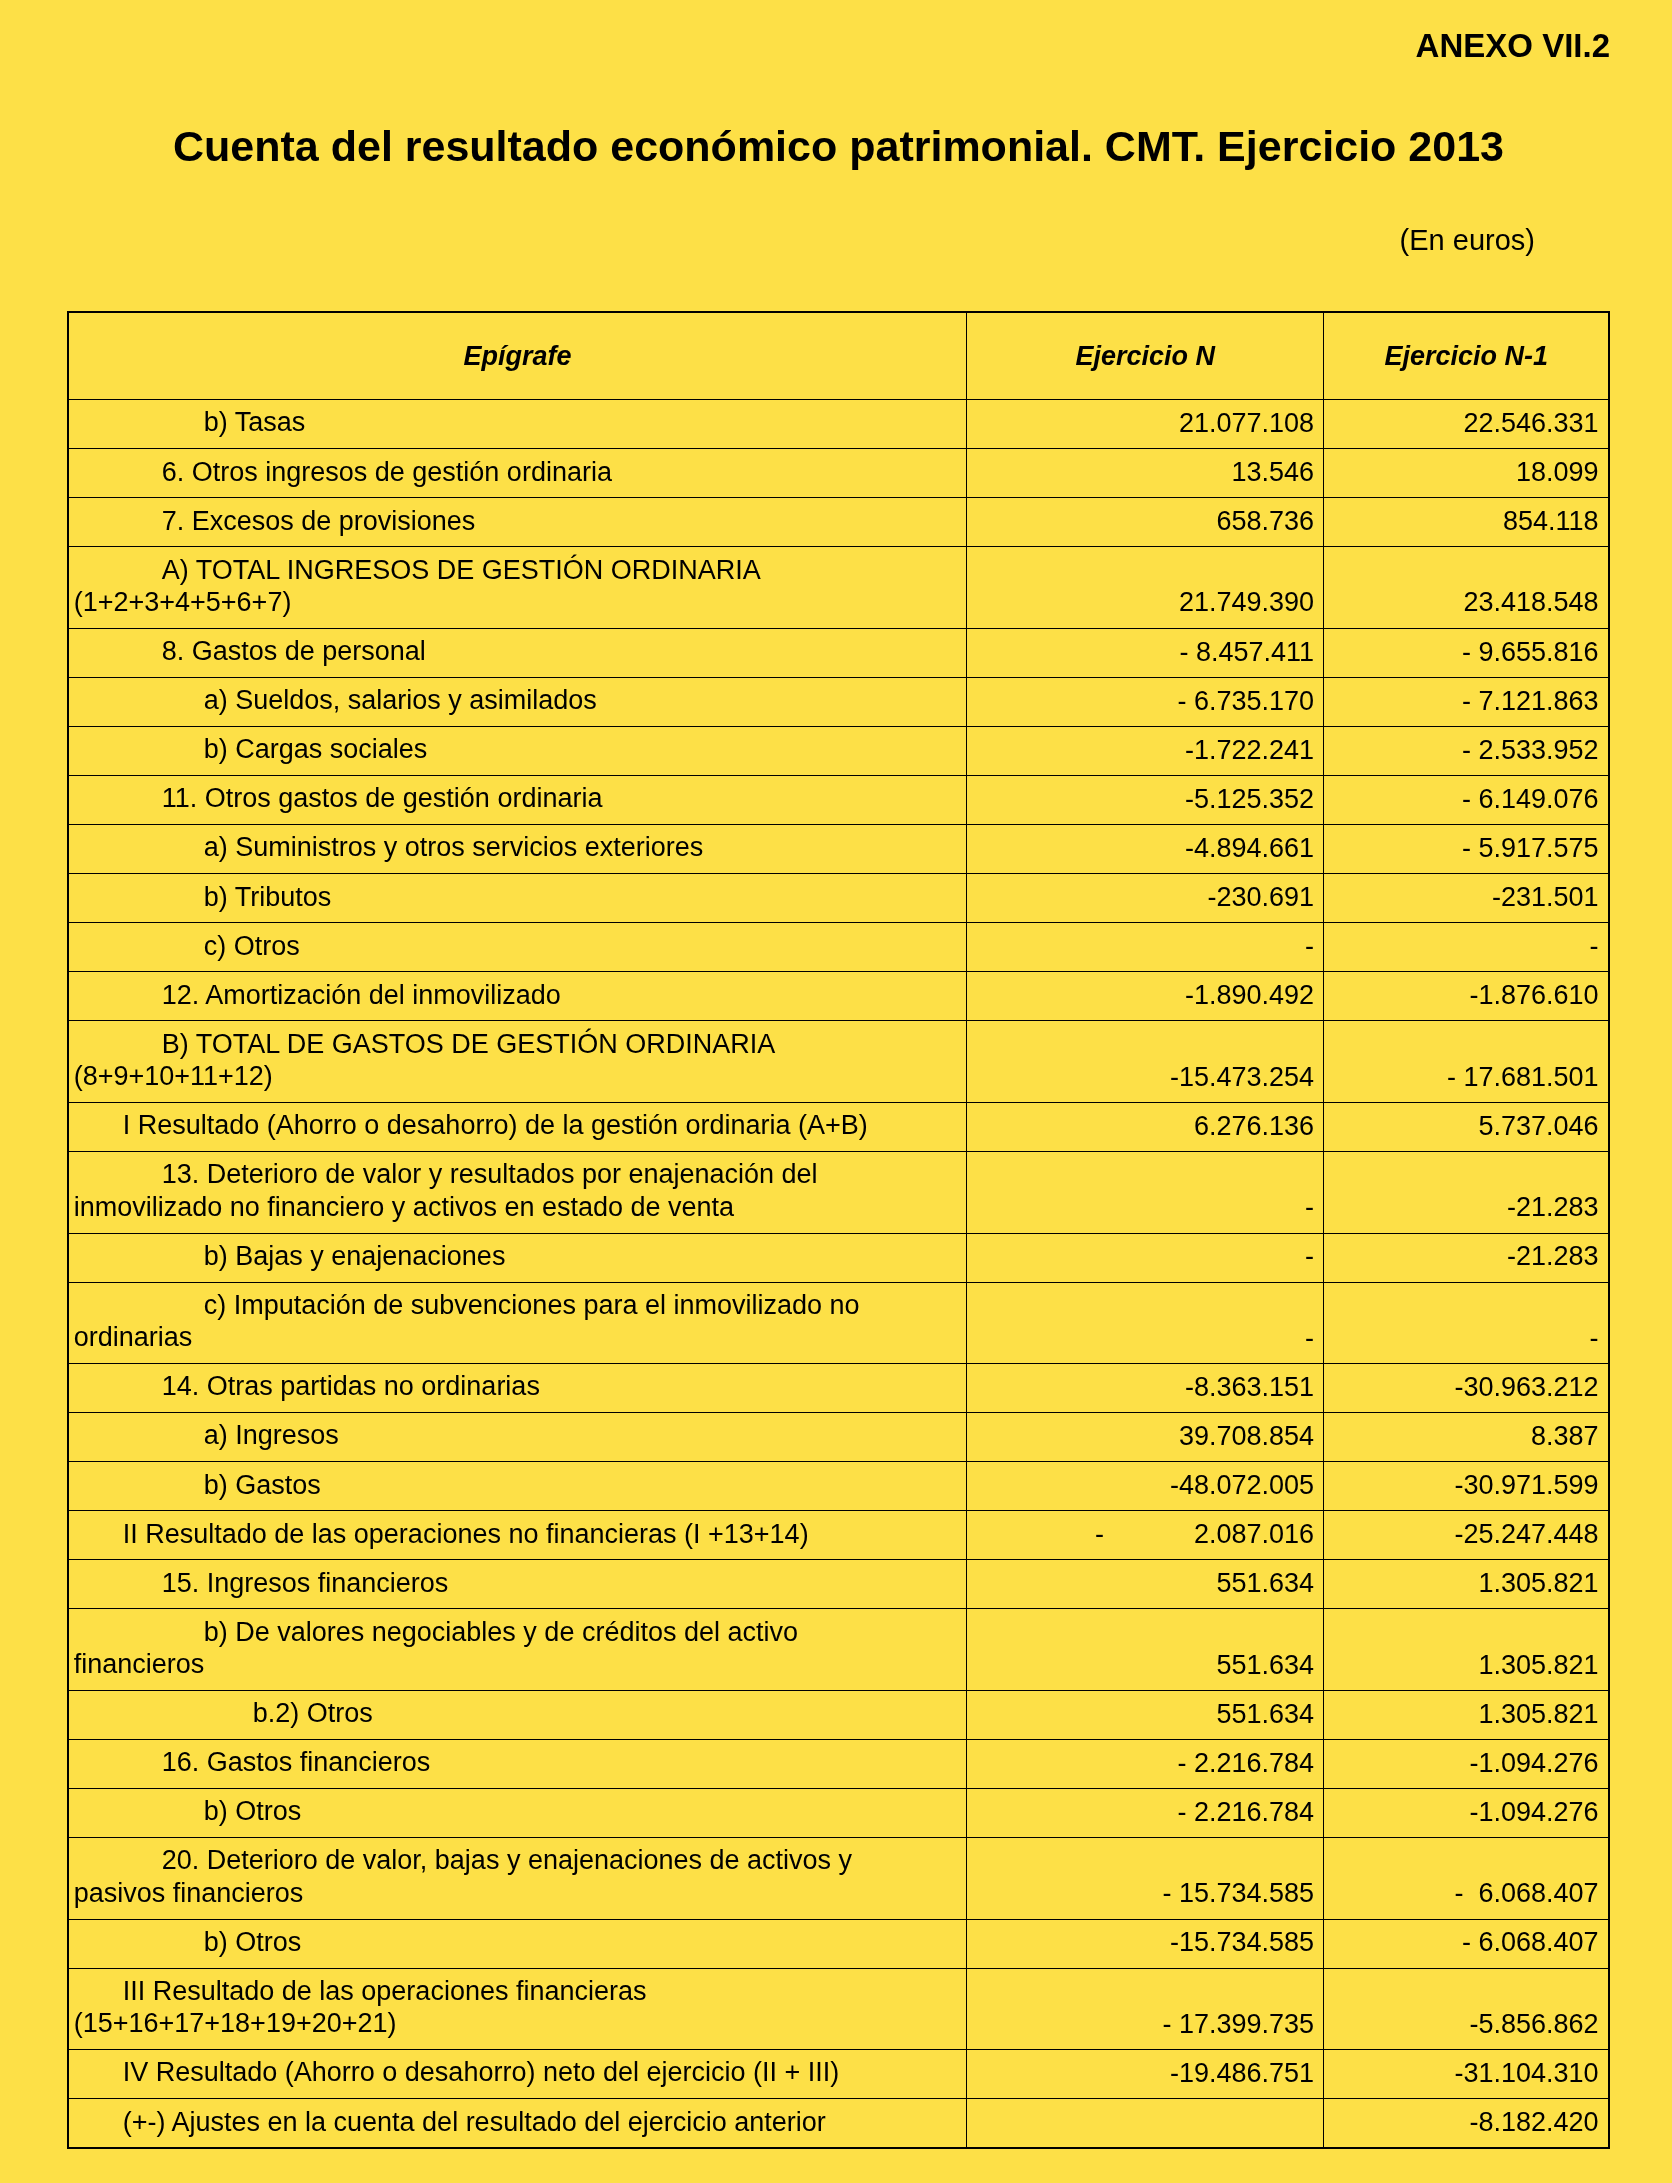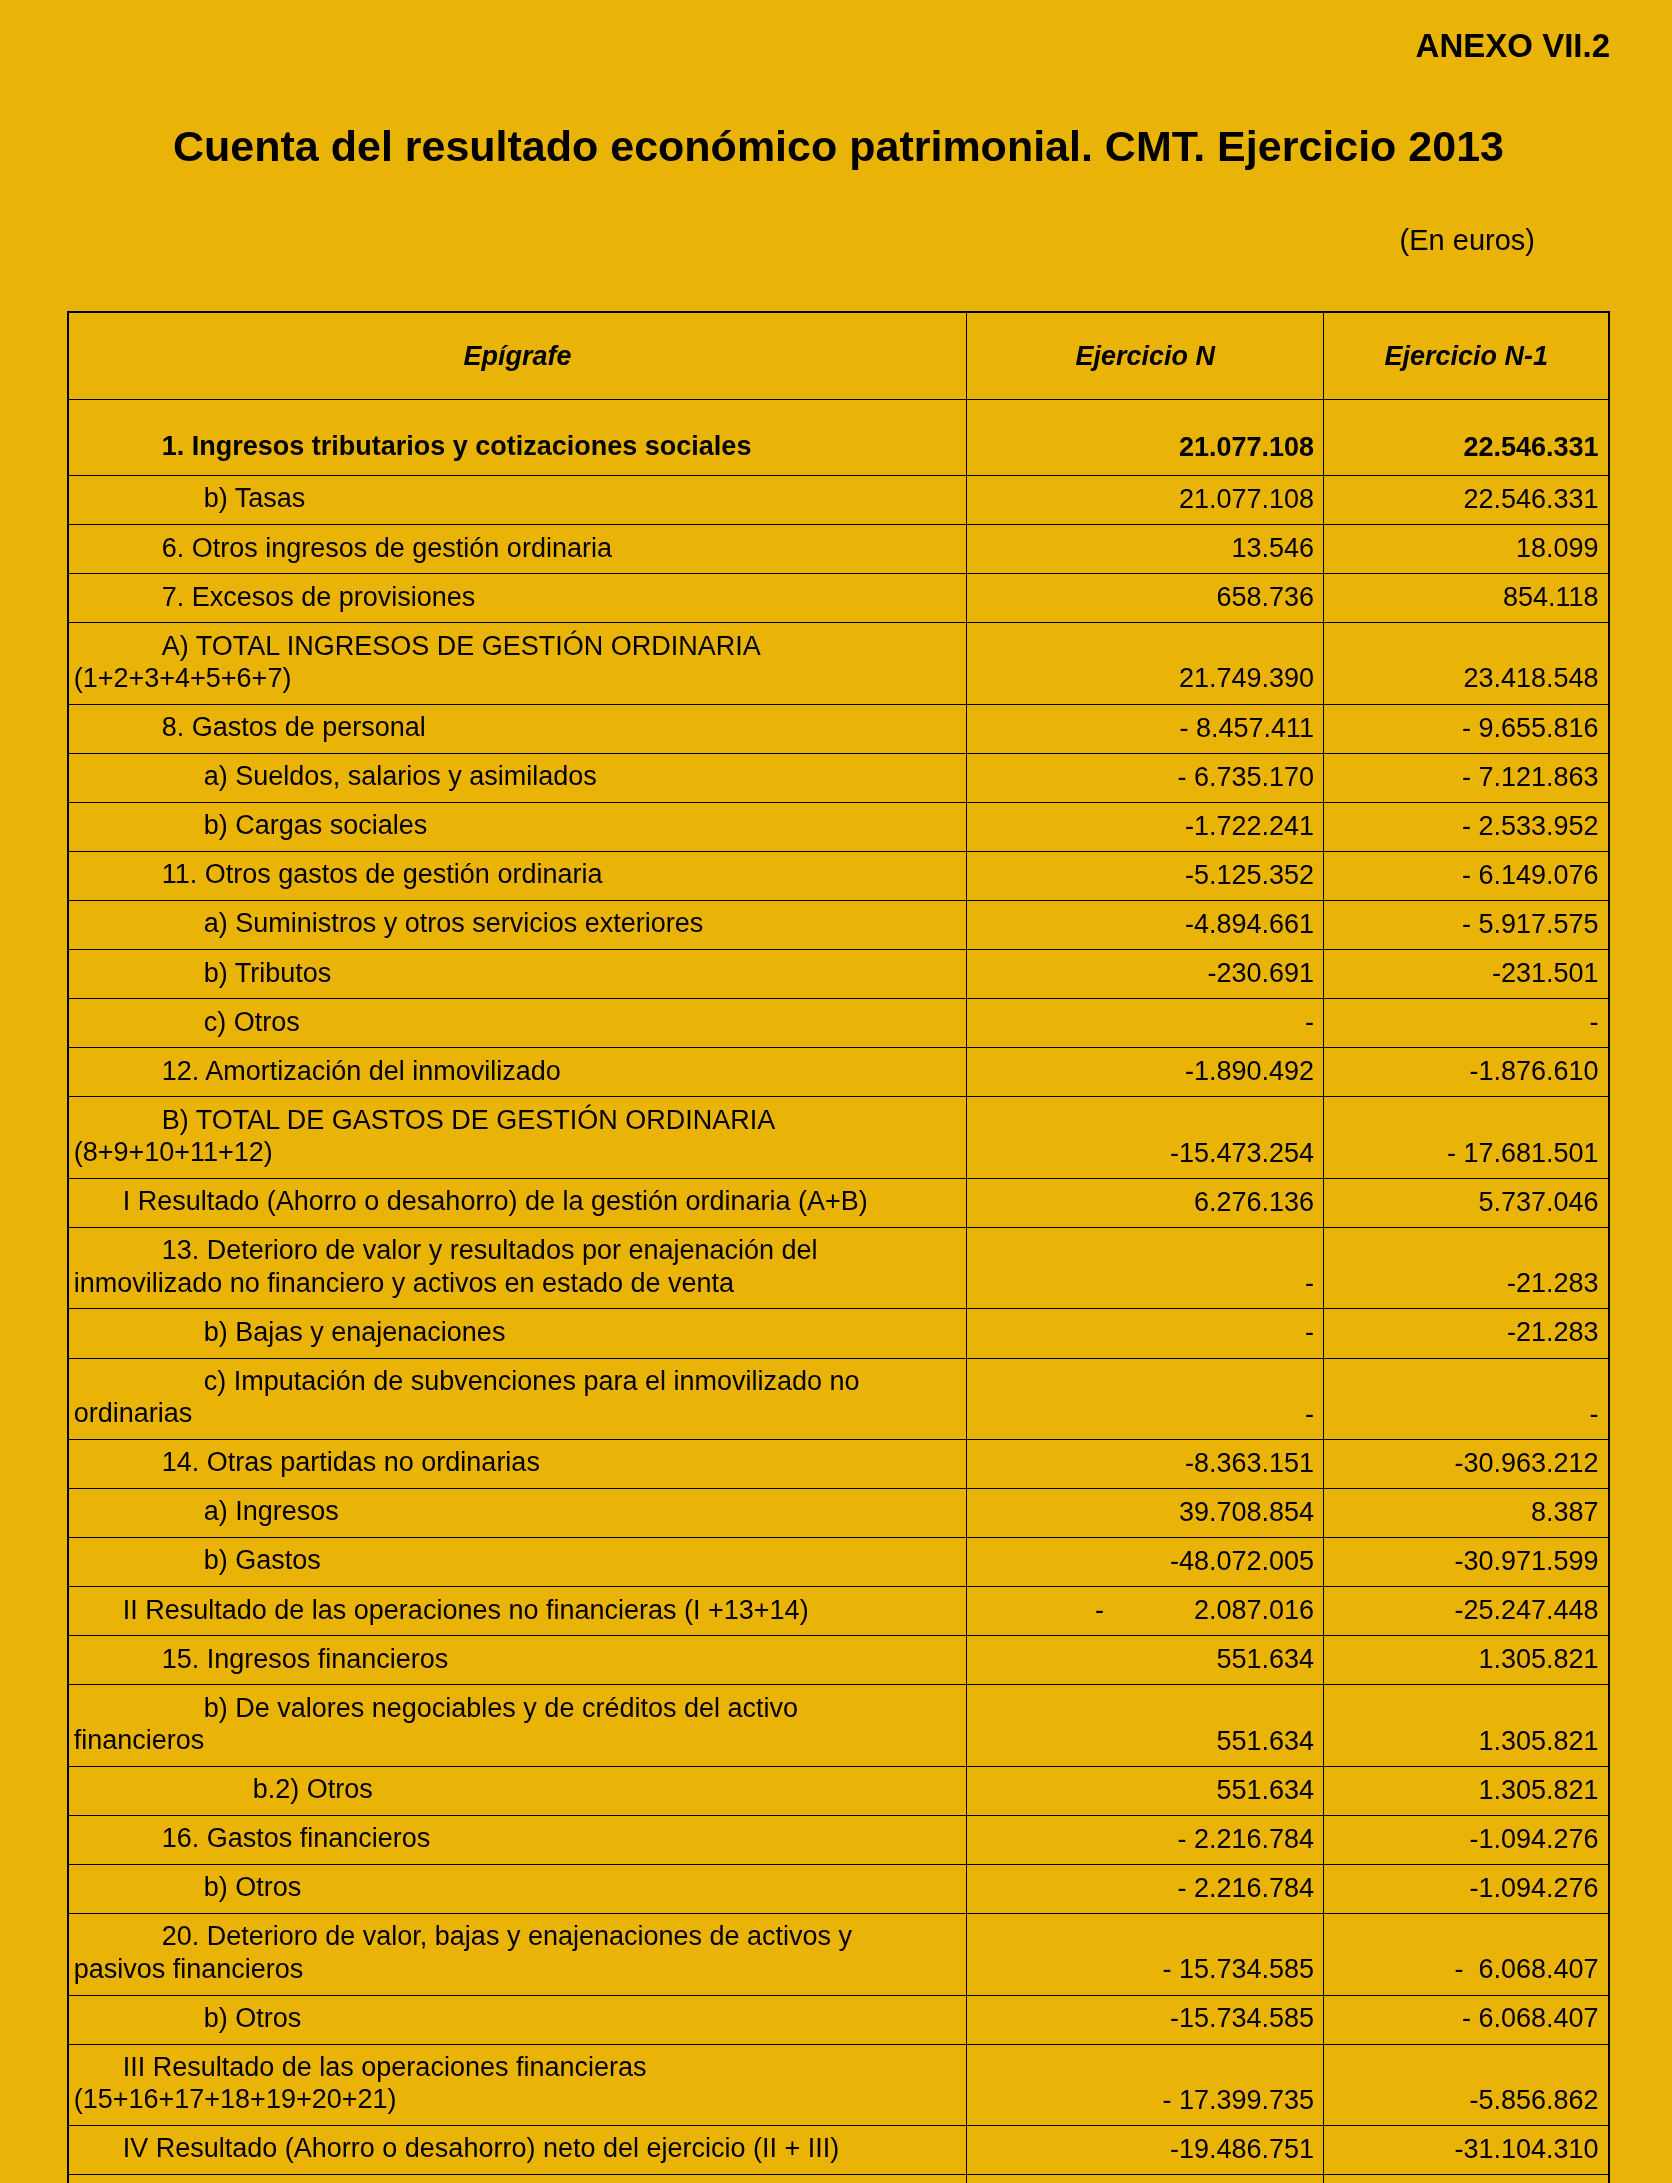--- a/index.html
+++ b/index.html
@@ -7,21 +7,21 @@
     padding: 0;
     background: #ffffff;
     color: #000000;
     font-family: "Liberation Sans", "DejaVu Sans", sans-serif;
   }
   .page {
     width: 1672px;
     height: 2183px;
     box-sizing: border-box;
     padding: 23.6px 62px 0 67px;
-    background: #eab308;
+    background: #fde047;
     overflow: hidden;
   }
   .annex {
     text-align: right;
     font-weight: bold;
     font-size: 33px;
     line-height: 1.1;
     padding-top: 4.7px;
   }
   .title {
@@ -94,27 +94,20 @@
       <col style="width:18.5%">
     </colgroup>
     <thead>
       <tr>
         <th>Epígrafe</th>
         <th>Ejercicio N</th>
         <th>Ejercicio N-1</th>
       </tr>
     </thead>
     <tbody>
-        <tr class="bold first plain">
-          <td class="label">
-            <div class="l1 ind-num">1. Ingresos tributarios y cotizaciones sociales</div>
-          </td>
-          <td class="val">21.077.108</td>
-          <td class="val">22.546.331</td>
-        </tr>
         <tr class="plain">
           <td class="label">
             <div class="l1 ind-letter">b) Tasas</div>
           </td>
           <td class="val">21.077.108</td>
           <td class="val">22.546.331</td>
         </tr>
         <tr class="plain">
           <td class="label">
             <div class="l1 ind-num">6. Otros ingresos de gestión ordinaria</div>

